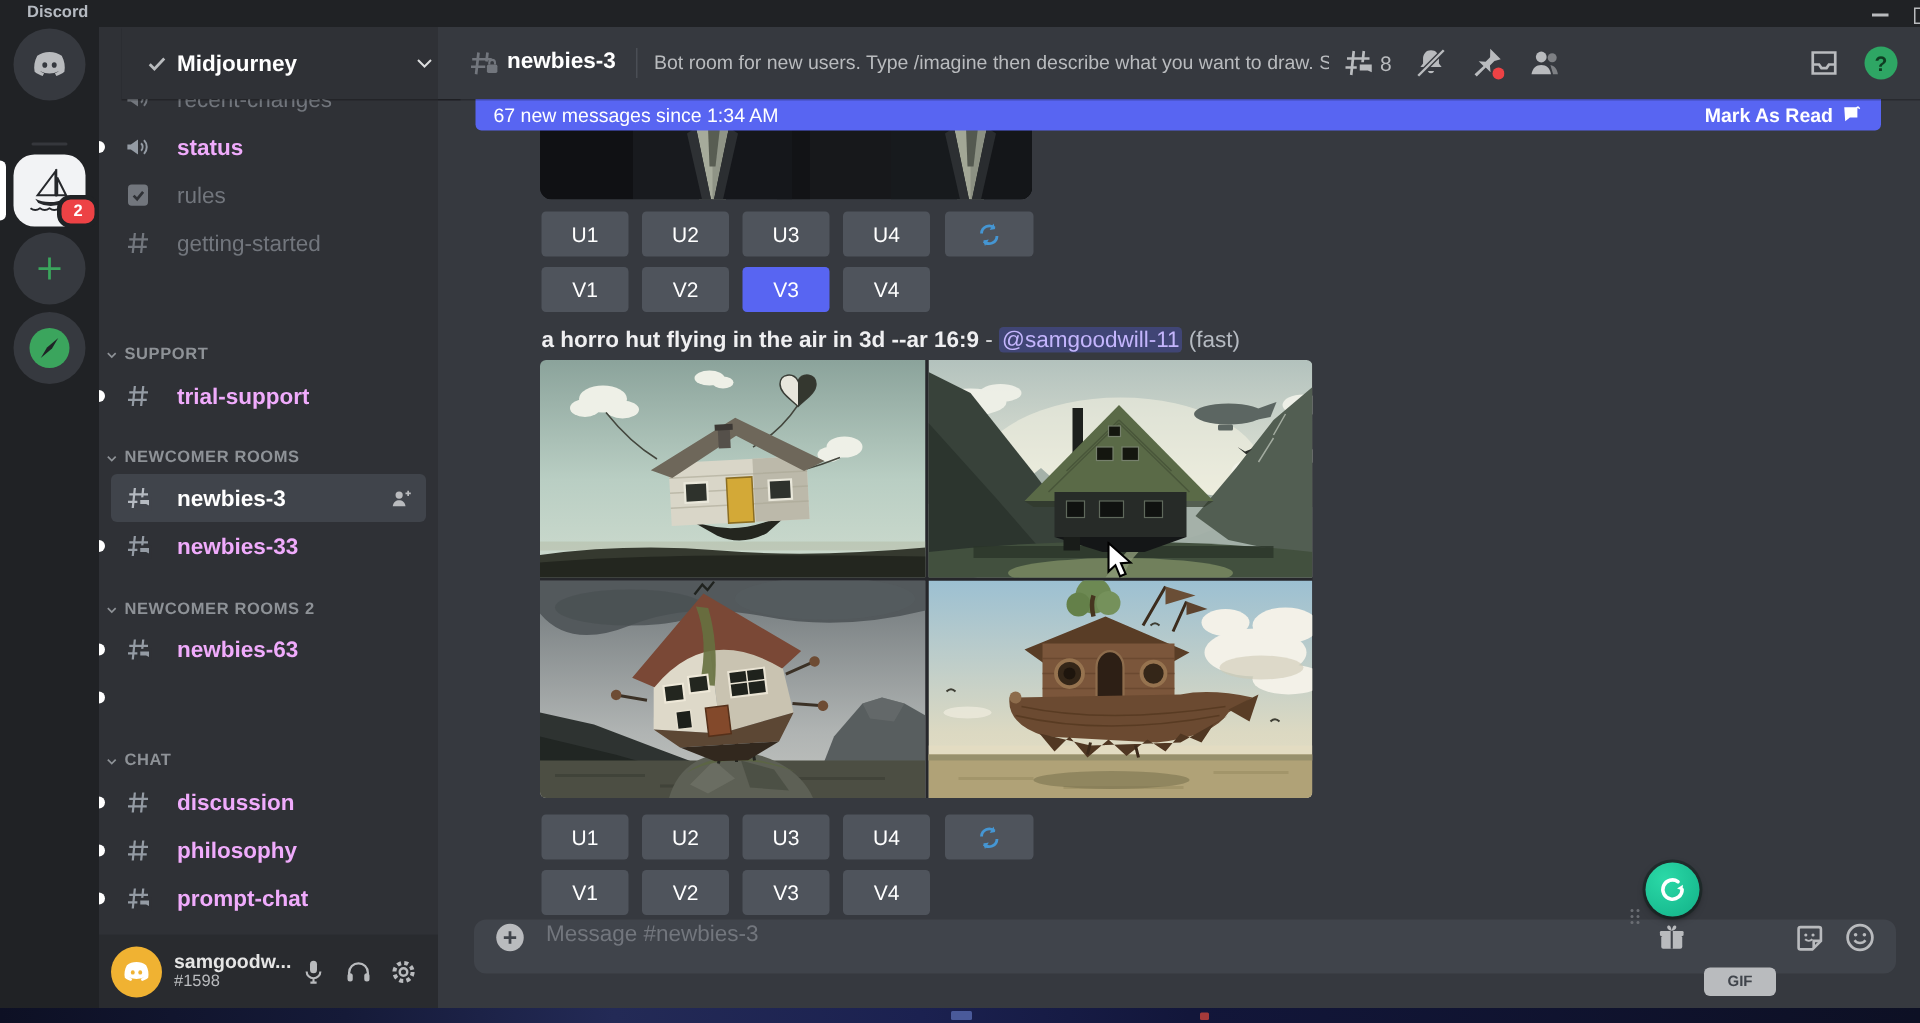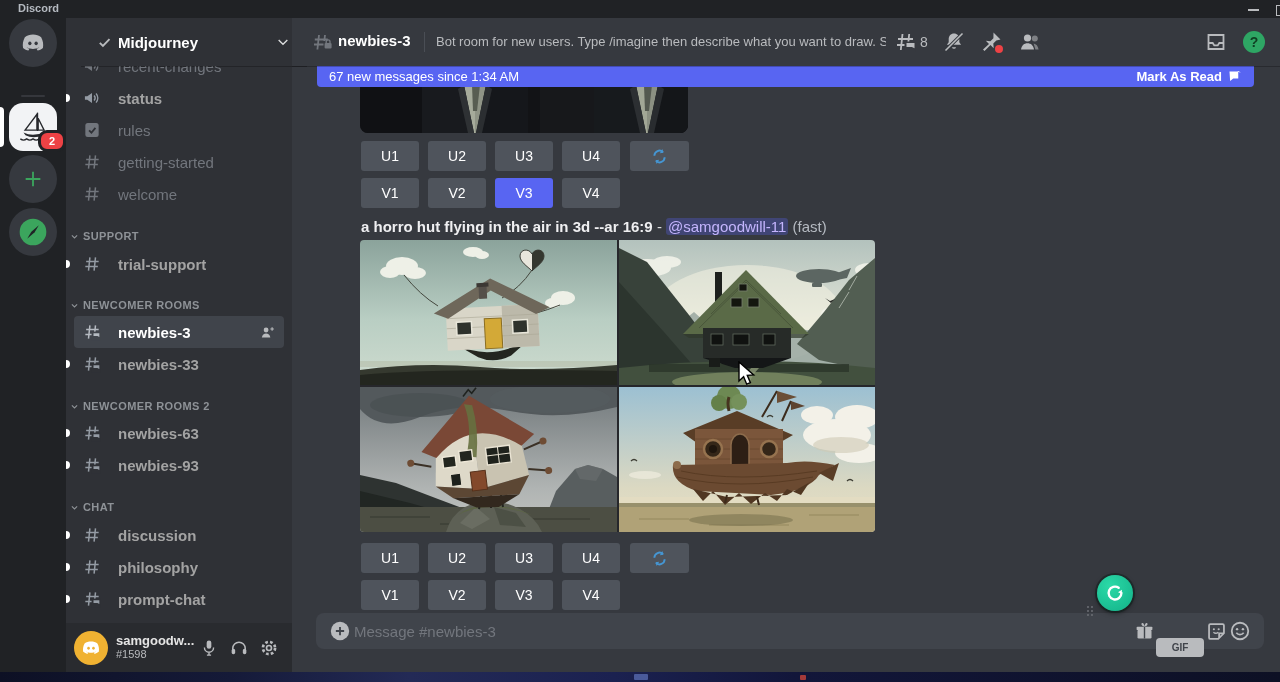--- a/index.html
+++ b/index.html
@@ -18,21 +18,21 @@
   .mjbadge{position:absolute;left:38px;top:112px;min-width:14px;height:16px;padding:0 4px;border-radius:9px;background:#ed4245;border:3px solid #202225;color:#fff;font-size:11px;font-weight:700;display:flex;align-items:center;justify-content:center;}
   .srvpill{position:absolute;left:0;top:89px;width:4px;height:40px;background:#fff;border-radius:0 4px 4px 0;}
   
   .sidebar{left:66px;top:18px;width:226px;height:605px;background:#2f3136;}
   .srvheader{position:absolute;left:66px;top:18px;width:226px;height:48px;display:flex;align-items:center;padding:0 16px;box-sizing:border-box;gap:6px;box-shadow:0 1px 0 rgba(0,0,0,.25);cursor:pointer;background:#2f3136;z-index:3;margin-left:15px;}
   .srvheader .nm{font-size:15px;font-weight:700;color:#fff;flex:1;}
   .chscroll{position:absolute;left:66px;top:66px;width:226px;height:557px;overflow:hidden;background:#2f3136;}
   .crow{position:absolute;left:8px;width:210px;height:32px;display:flex;align-items:center;gap:16px;padding:0 8px;box-sizing:border-box;border-radius:4px;color:#72767d;cursor:pointer;}
   .crow .lbl{font-size:15px;color:#72767d;white-space:nowrap;overflow:hidden;text-overflow:ellipsis;}
   .crow.unread{color:#949ba4;}
-  .crow.unread .lbl{color:#a3a3a3;font-weight:600;}
+  .crow.unread .lbl{color:#f0abfc;font-weight:600;}
   .crow.selected{background:#40444b;color:#b5bac1;}
   .crow.selected .lbl{color:#fff;font-weight:600;}
   .ccat{position:absolute;left:70px;height:20px;display:flex;align-items:center;gap:4px;color:#8e9297;font-size:11px;font-weight:700;letter-spacing:.4px;cursor:pointer;}
   .pill{position:absolute;left:0;width:4px;height:8px;background:#fff;border-radius:0 4px 4px 0;}
   
   .userpanel{left:66px;top:623px;width:226px;height:49px;background:#292b2f;display:flex;align-items:center;padding:0 8px;box-sizing:border-box;z-index:4;}
   .uname{font-size:13px;font-weight:700;color:#e5e5e5;line-height:14px;white-space:nowrap;}
   .udisc{font-size:11px;color:#b9bbbe;line-height:13px;}
   .uicon{width:30px;height:30px;display:flex;align-items:center;justify-content:center;color:#b9bbbe;cursor:pointer;border-radius:4px;}
   
@@ -46,21 +46,21 @@
   .mjbtn{position:absolute;height:30px;background:#4f545c;border:none;border-radius:3px;color:#fff;font-size:14px;font-weight:500;font-family:inherit;display:flex;align-items:center;justify-content:center;cursor:pointer;}
   .mjbtn.primary{background:#5865f2;}
   .promptline{position:absolute;left:361px;top:218px;font-size:15px;color:#efeff1;white-space:nowrap;}
   .promptline b{font-weight:700;}
   .sep{color:#dcddde;font-weight:400;}
   .mention{background:rgba(88,101,242,.3);color:#c4b5fd;border-radius:3px;padding:0 2px;font-weight:500;cursor:pointer;}
   .mode{color:#b5bac1;font-weight:400;}
   .imggrid{position:absolute;left:360px;top:240px;width:515px;height:292px;display:grid;grid-template-columns:257px 256px;grid-template-rows:145px 145px;gap:2px;background:#26272b;border-radius:4px;overflow:hidden;cursor:pointer;}
   .partialimg{position:absolute;left:360px;top:85px;width:328px;height:48px;border-radius:0 0 8px 8px;overflow:hidden;cursor:pointer;}
   
-  .composer{left:316px;top:613px;width:948px;height:36px;background:#40444b;border-radius:8px;display:flex;align-items:center;padding:0 12px;box-sizing:border-box;z-index:3;}
+  .composer{left:316px;top:613px;width:948px;height:36px;background:#40444b;border-radius:8px;display:flex;align-items:flex-start;padding:0 12px;box-sizing:border-box;gap:10px;z-index:3;}
   .composer input{flex:1;background:transparent;border:none;outline:none;font-size:15px;color:#dcddde;font-family:inherit;}
   .composer input::placeholder{color:#72767d;}
   .cicon{width:24px;height:24px;color:#b9bbbe;cursor:pointer;flex:none;display:flex;align-items:center;justify-content:center;}
   .gifbadge{width:48px;height:19px;background:#b9bbbe;border-radius:4px;color:#40444b;font-size:10px;font-weight:800;display:flex;align-items:center;justify-content:center;cursor:pointer;flex:none;margin-top:32px;}
   
   .grammarly{position:absolute;left:1097px;top:575px;width:36px;height:36px;border-radius:50%;background:radial-gradient(circle at 35% 30%,#2bd9a7,#12b188);box-shadow:0 0 0 2px rgba(10,30,25,.45),0 2px 5px rgba(0,0,0,.5);display:flex;align-items:center;justify-content:center;z-index:5;cursor:pointer;}
   .taskstrip{left:0;top:672px;width:1280px;height:10px;background:linear-gradient(90deg,#0d1024 0%,#151a38 18%,#232a56 32%,#1b2150 48%,#12163a 62%,#0d1024 100%);z-index:6;}
   .cursor{position:absolute;left:737px;top:361px;z-index:99;pointer-events:none;}
   .helpcircle{width:22px;height:22px;border-radius:50%;background:#2ea664;color:#0f3d22;font-size:14px;font-weight:800;display:flex;align-items:center;justify-content:center;}
 </style>
@@ -159,26 +159,20 @@
           <path d="M8.5 12.5l2.8 2.8 4.8-5.8" stroke="#2f3136" stroke-width="2.2" fill="none"></path>
         </svg>
       <span class="lbl">rules</span>
     </div>
     <div class="crow" style="top:80px">
       <svg width="20" height="20" viewBox="0 0 24 24">
           <path d="M9.5 4L7.8 20M16.2 4l-1.7 16M5 9h15M4 15h15" stroke="currentColor" stroke-width="1.8" fill="none"></path>
         </svg>
       <span class="lbl">getting-started</span>
     </div>
-    <div class="crow" style="top:112px">
-      <svg width="20" height="20" viewBox="0 0 24 24">
-          <path d="M9.5 4L7.8 20M16.2 4l-1.7 16M5 9h15M4 15h15" stroke="currentColor" stroke-width="1.8" fill="none"></path>
-        </svg>
-      <span class="lbl">welcome</span>
-    </div>
 
     <div class="ccat" style="top:160px;left:4px">
       <svg width="9" height="9" viewBox="0 0 24 24">
           <path d="M5 9l7 7 7-7" stroke="currentColor" stroke-width="3" fill="none"></path>
         </svg>
       <span>SUPPORT</span>
     </div>
     <div class="crow unread" style="top:182px">
       <svg width="20" height="20" viewBox="0 0 24 24">
           <path d="M9.5 4L7.8 20M16.2 4l-1.7 16M5 9h15M4 15h15" stroke="currentColor" stroke-width="1.8" fill="none"></path>
@@ -220,28 +214,20 @@
         </svg>
       <span>NEWCOMER ROOMS 2</span>
     </div>
     <div class="crow unread" style="top:351px">
       <svg width="20" height="20" viewBox="0 0 24 24">
           <path d="M9.5 4L7.8 20M16.2 4l-1.7 16M5 9h15M4 15h15" stroke="currentColor" stroke-width="1.8" fill="none"></path>
           <rect x="11.5" y="11.5" width="11" height="10.5" fill="#2f3136"></rect>
           <path d="M13.8 13.5h7v4.4l-2.3-1.1h-4.7z" fill="currentColor"></path>
         </svg>
       <span class="lbl">newbies-63</span>
-    </div>
-    <div class="crow unread" style="top:383px">
-      <svg width="20" height="20" viewBox="0 0 24 24">
-          <path d="M9.5 4L7.8 20M16.2 4l-1.7 16M5 9h15M4 15h15" stroke="currentColor" stroke-width="1.8" fill="none"></path>
-          <rect x="11.5" y="11.5" width="11" height="10.5" fill="#2f3136"></rect>
-          <path d="M13.8 13.5h7v4.4l-2.3-1.1h-4.7z" fill="currentColor"></path>
-        </svg>
-      <span class="lbl">newbies-93</span>
     </div>
 
     <div class="ccat" style="top:431px;left:4px">
       <svg width="9" height="9" viewBox="0 0 24 24">
           <path d="M5 9l7 7 7-7" stroke="currentColor" stroke-width="3" fill="none"></path>
         </svg>
       <span>CHAT</span>
     </div>
     <div class="crow unread" style="top:453px">
       <svg width="20" height="20" viewBox="0 0 24 24">

